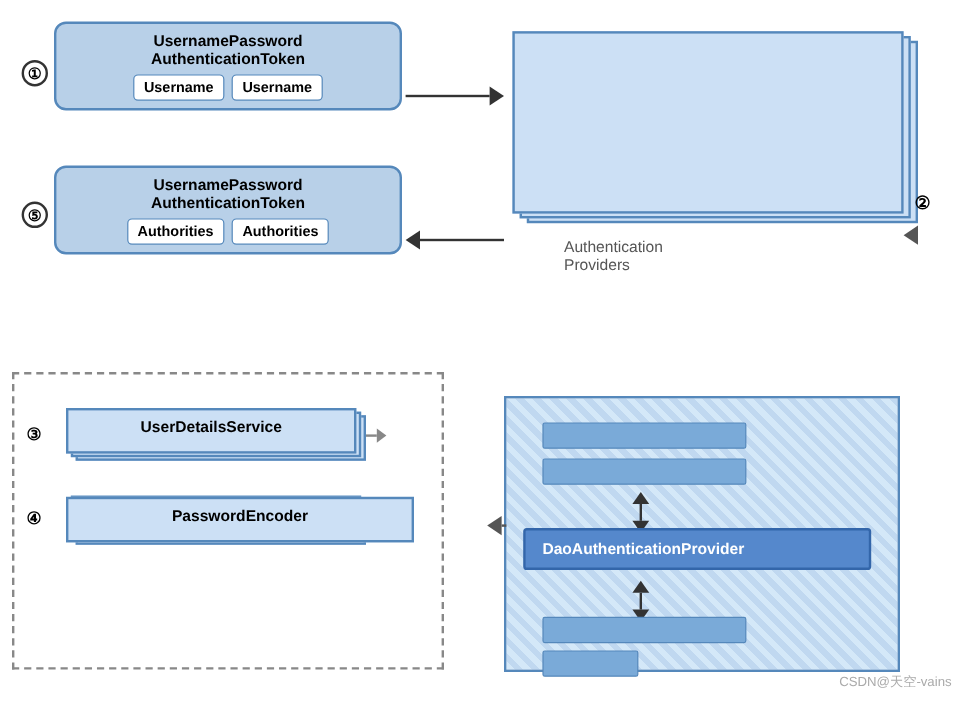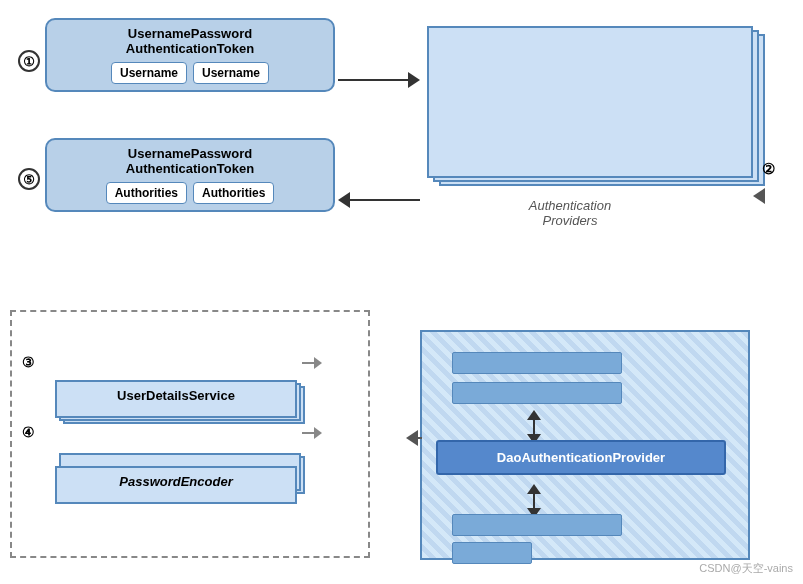--- a/index.html
+++ b/index.html
@@ -94,37 +94,35 @@
       padding: 5px 20px;
       font-weight: bold;
       font-size: 13px;
     }
 
     
     .auth-providers-label {
       position: absolute;
       font-size: 13px;
       color: #555;
-      text-align: center;
-      font-style: italic;
+      text-align: left;
     }
 
     
     .dashed-box {
       position: absolute;
       border: 2px dashed #888;
       background: transparent;
     }
 
     
     .service-box {
       position: absolute;
       background: #cce0f5;
       border: 2px solid #5588bb;
-      margin-top: 40px;
     }
 
     .service-box .service-title {
       font-weight: bold;
       font-size: 13px;
       padding: 6px 12px;
       text-align: center;
     }
 
     
@@ -145,22 +143,22 @@
     }
 
     .dao-provider-box {
       position: absolute;
       background: #5588cc;
       border: 2px solid #3366aa;
       border-radius: 3px;
       color: #fff;
       font-weight: bold;
       font-size: 13px;
-      padding: 8px 4px;
-      text-align: center;
+      padding: 8px 14px;
+      text-align: left;
     }
 
     
     .bar {
       position: absolute;
       background: #7aaad8;
       border: 1px solid #5588bb;
       border-radius: 2px;
     }
 
@@ -283,21 +281,21 @@
     <div style="width:0;height:0;border-top:6px solid transparent;border-bottom:6px solid transparent;border-left:8px solid #888;"></div>
   </div>
 
   <div style="position:absolute; left:22px; top:424px; font-size:14px; font-weight:bold;">
     <span>④</span>
   </div>
 
   <div style="position:absolute; left:55px; top:410px;">
     <div class="service-box" style="left:8px; top:6px; width:242px; height:38px; z-index:1;"></div>
     <div class="service-box" style="left:4px; top:3px; width:242px; height:38px; z-index:2;"></div>
-    <div class="service-box" style="left:0; top:16px; width:242px; height:38px; z-index:3;font-style:italic;">
+    <div class="service-box" style="left:0; top:4px; width:290px; height:38px; z-index:3;">
       <div class="service-title">
         <span>PasswordEncoder</span>
       </div>
     </div>
   </div>
 
   <div style="position:absolute; left:302px; top:427px; display:flex; align-items:center;">
     <div style="width:12px; height:2px; background:#888;"></div>
     <div style="width:0;height:0;border-top:6px solid transparent;border-bottom:6px solid transparent;border-left:8px solid #888;"></div>
   </div>

